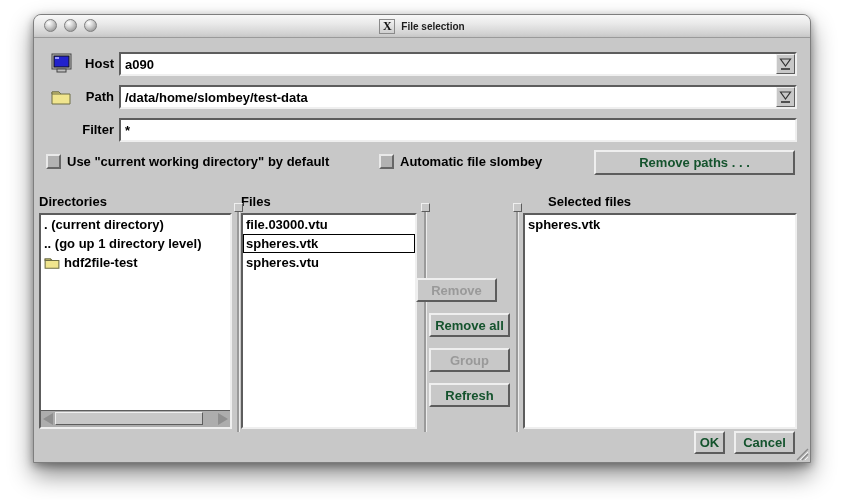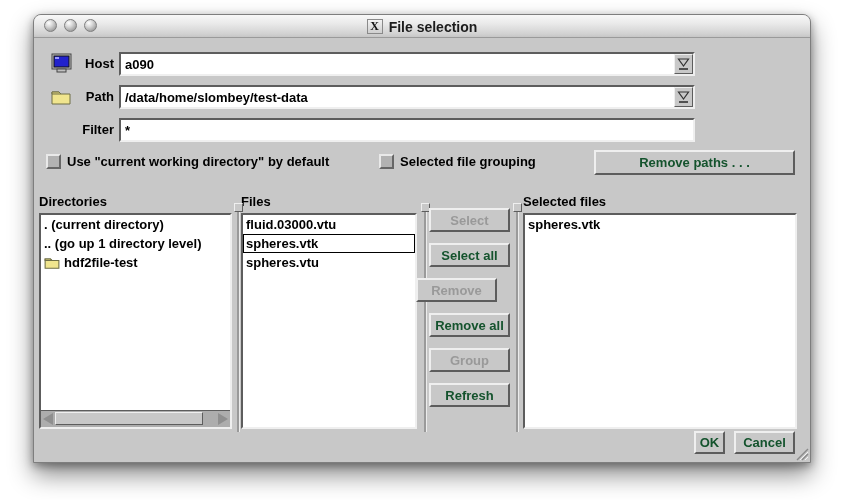--- a/index.html
+++ b/index.html
@@ -16,31 +16,31 @@
     background:linear-gradient(180deg,#f8f8f8 0%,#e9e9e9 40%,#d2d2d2 85%,#c6c6c6 100%);
     border-bottom:1px solid #9a9a9a;}
   .lights{position:absolute;left:10px;top:4px;display:flex;gap:7px;}
   .light{width:13px;height:13px;border-radius:50%;border:1px solid #7f7f7f;
     background:radial-gradient(circle at 35% 28%,#ffffff 0%,#d8d8d8 35%,#9c9c9c 80%,#8a8a8a 100%);}
   .titlewrap{position:absolute;left:0;right:0;top:0;height:23px;display:flex;
     align-items:center;justify-content:center;gap:6px;}
   .x11icon{display:inline-block;width:16px;height:15px;border:1px solid #8a8a8a;
     background:linear-gradient(180deg,#f2f2f2,#cfcfcf);color:#111;text-align:center;
     font-family:"Liberation Serif", serif;font-weight:bold;font-size:12px;line-height:13px;}
-  .wtitle{font-size:14px;font-weight:600;color:#1d1d1d;}
+  .wtitle{font-size:10px;font-weight:600;color:#1d1d1d;}
 
   
   .content{position:absolute;left:0;top:24px;right:0;bottom:0;background:#c8c8c8;}
   .sunken{border-top:2px solid #5d5d5d;border-left:2px solid #5d5d5d;
     border-bottom:2px solid #efefef;border-right:2px solid #efefef;}
 
   .rowlabel{position:absolute;left:28px;width:52px;text-align:right;
     font-size:13px;font-weight:bold;color:#000;}
 
-  .field{position:absolute;left:85px;width:576px;height:24px;background:#f9a8d4;
+  .field{position:absolute;left:85px;width:678px;height:24px;background:#f9a8d4;
     display:flex;align-items:stretch;}
   .field input{flex:1;border:none;outline:none;background:#ffffff;color:#000;
     font-family:"Liberation Sans", sans-serif;font-size:13px;font-weight:bold;padding:1px 4px;min-width:0;}
   .combo{width:19px;background:#c8c8c8;
     border-top:1px solid #efefef;border-left:1px solid #efefef;
     border-bottom:1px solid #5d5d5d;border-right:1px solid #5d5d5d;
     display:flex;align-items:center;justify-content:center;}
 
   .hosticon{position:absolute;left:17px;width:21px;height:21px;}
   .foldericon-l{position:absolute;left:17px;width:20px;height:17px;}
@@ -139,26 +139,26 @@
     </div>
 
     <div class="rowlabel" style="top:83px">Filter</div>
     <div class="field sunken" style="top:79px">
       <input type="text" value="*" style="">
     </div>
 
     <span class="checkbox" style="left:12px;top:115px"></span>
     <span class="cblabel" style="left:33px;top:115px">Use "current working directory" by default</span>
     <span class="checkbox" style="left:345px;top:115px"></span>
-    <span class="cblabel" style="left:366px;top:115px">Selected file grouping</span>
+    <span class="cblabel" style="left:366px;top:115px">Automatic file slombey</span>
     <button class="mbtn" style="left:560px;top:111px;width:201px;height:25px">Remove paths . . .</button>
 
     <div class="phead" style="left:5px">Directories</div>
     <div class="phead" style="left:207px">Files</div>
-    <div class="phead" style="left:489px">Selected files</div>
+    <div class="phead" style="left:514px">Selected files</div>
 
     <div class="listbox sunken" style="left:5px;width:193px">
       <div class="listinner" style="bottom:17px">
         <div class="listitem">
             <span>. (current directory)</span>
           </div>
         <div class="listitem">
             <span>.. (go up 1 directory level)</span>
           </div>
         <div class="listitem">
@@ -177,38 +177,36 @@
     </div>
 
     <div class="split" style="left:200px">
       <div class="splitline"></div>
       <div class="splitgrip"></div>
     </div>
 
     <div class="listbox sunken" style="left:207px;width:176px">
       <div class="listinner">
         <div class="listitem">
-            <span>fluid.03000.vtu</span>
+            <span>file.03000.vtu</span>
           </div>
         <div class="listitem focused">
             <span>spheres.vtk</span>
           </div>
         <div class="listitem">
             <span>spheres.vtu</span>
           </div>
       </div>
     </div>
 
     <div class="split" style="left:387px">
       <div class="splitline"></div>
       <div class="splitgrip"></div>
     </div>
 
-    <button class="mbtn disabled" style="left:395px;top:169px;width:81px;height:24px">Select</button>
-    <button class="mbtn" style="left:395px;top:204px;width:81px;height:24px">Select all</button>
     <button class="mbtn disabled" style="left:382px;top:239px;width:81px;height:24px">Remove</button>
     <button class="mbtn" style="left:395px;top:274px;width:81px;height:24px">Remove all</button>
     <button class="mbtn" style="left:395px;top:344px;width:81px;height:24px">Refresh</button>
     <button class="mbtn disabled" style="left:395px;top:309px;width:81px;height:24px">Group</button>
 
     <div class="split" style="left:479px">
       <div class="splitline"></div>
       <div class="splitgrip"></div>
     </div>
 

